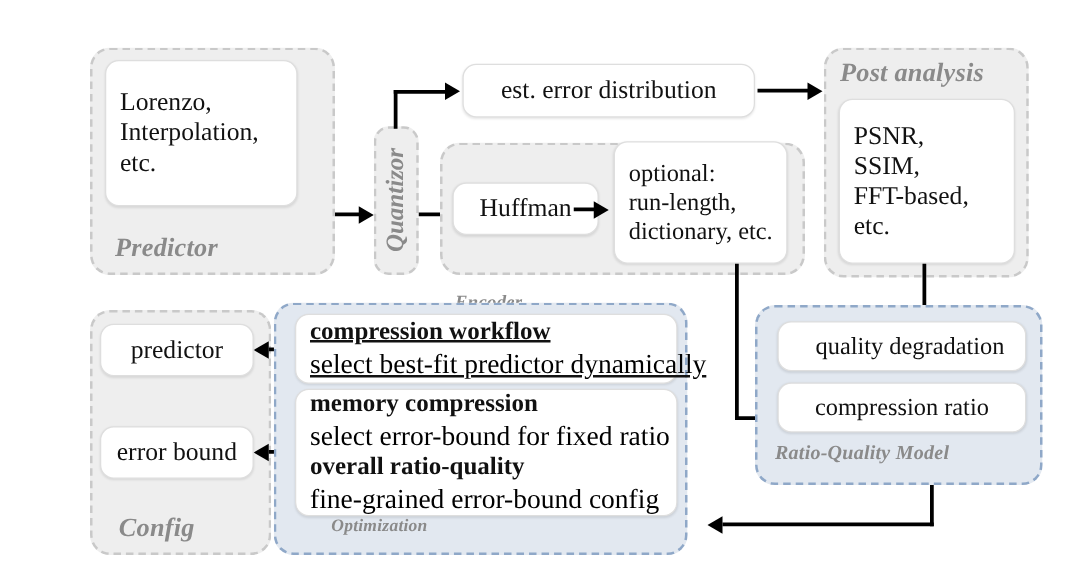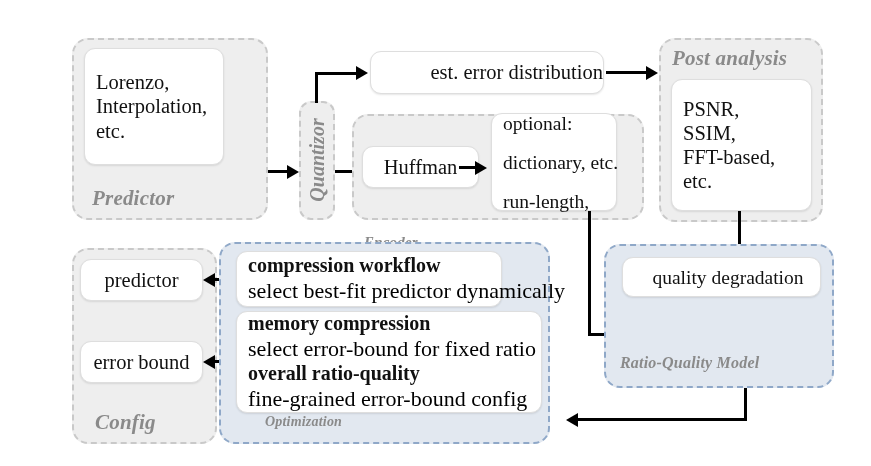--- a/index.html
+++ b/index.html
@@ -41,60 +41,60 @@
   .ah.r{border-top:7.5px solid transparent;border-bottom:7.5px solid transparent;border-left:12px solid #000;}
   .ah.l{border-top:7.5px solid transparent;border-bottom:7.5px solid transparent;border-right:12px solid #000;}
   .ah.d{border-left:7.5px solid transparent;border-right:7.5px solid transparent;border-top:12px solid #000;}
 </style>
 </head>
 <body>
 
 <div id="stage">
 
   <div class="panel grey" style="left:72px;top:38px;width:196px;height:182px;"></div>
-  <div class="box padl" style="left:84px;top:48px;width:140px;height:117px;">
+  <div class="box padl" style="left:84px;top:48px;width:154px;height:117px;">
     <span class="ln t20">Lorenzo,</span>
     <span class="ln t20">Interpolation,</span>
     <span class="ln t20">etc.</span>
   </div>
   <div class="panel-title" style="left:92px;top:186px;font-size:21px;">Predictor</div>
 
   <div class="panel grey" style="left:299px;top:101px;width:36px;height:119px;border-radius:12px;"></div>
   <div class="vlabel" style="left:317px;top:160px;font-size:20px;transform:translate(-50%,-50%) rotate(-90deg);">Quantizor</div>
 
   <div class="ln-h" style="left:268px;top:170px;width:20px;"></div>
   <div class="ah r" style="left:287px;top:164.5px;"></div>
 
   <div class="ln-v" style="left:315px;top:72px;height:31px;"></div>
   <div class="ln-h" style="left:315px;top:72px;width:44px;"></div>
   <div class="ah r" style="left:356px;top:66px;"></div>
 
   <div class="ln-h" style="left:335px;top:170px;width:21px;"></div>
   <div class="ah r" style="left:355px;top:164.5px;"></div>
 
-  <div class="box center" style="left:370px;top:51px;width:234px;height:43px;align-items:flex-end;">
+  <div class="box center" style="left:370px;top:51px;width:234px;height:43px;">
     <span class="ln t20">est. error distribution</span>
   </div>
 
   <div class="ln-h" style="left:606px;top:71px;width:42px;"></div>
   <div class="ah r" style="left:646px;top:65.5px;"></div>
 
   <div class="panel grey" style="left:352px;top:114px;width:292px;height:106px;"></div>
   <div class="box center" style="left:362px;top:146px;width:117px;height:42px;">
     <span class="ln t20">Huffman</span>
   </div>
   <div class="panel-title" style="left:364px;top:190px;font-size:15px;margin-top:44px;">Encoder</div>
 
   <div class="ln-h" style="left:459px;top:166px;width:17px;"></div>
   <div class="ah r" style="left:475px;top:160.5px;"></div>
 
-  <div class="box padl" style="left:491px;top:113px;width:126px;height:98px;gap:16px;">
+  <div class="box padl" style="left:491px;top:113px;width:139px;height:98px;">
     <span class="ln t19">optional:</span>
+    <span class="ln t19">run-length,</span>
     <span class="ln t19">dictionary, etc.</span>
-    <span class="ln t19">run-length,</span>
   </div>
 
   <div class="ln-v" style="left:588px;top:211px;height:125px;"></div>
   <div class="ln-h" style="left:588px;top:333px;width:36px;"></div>
   <div class="ah r" style="left:621px;top:327.5px;"></div>
 
   <div class="panel grey" style="left:659px;top:38px;width:164px;height:184px;"></div>
   <div class="panel-title" style="left:672px;top:46px;font-size:21px;">Post analysis</div>
   <div class="box padl" style="left:671px;top:79px;width:141px;height:132px;">
     <span class="ln t20">PSNR,</span>
@@ -102,20 +102,23 @@
     <span class="ln t20">FFT-based,</span>
     <span class="ln t20">etc.</span>
   </div>
 
   <div class="ln-v" style="left:738px;top:211px;height:45px;"></div>
   <div class="ah d" style="left:732px;top:254px;"></div>
 
   <div class="panel blue" style="left:604px;top:244px;width:230px;height:144px;"></div>
   <div class="box center" style="left:622px;top:257px;width:199px;height:40px;padding-left:13px;">
     <span class="ln t19">quality degradation</span>
+  </div>
+  <div class="box center" style="left:622px;top:306px;width:199px;height:40px;">
+    <span class="ln t19">compression ratio</span>
   </div>
   <div class="panel-title" style="left:620px;top:354px;font-size:16px;">Ratio-Quality Model</div>
 
   <div class="ln-v" style="left:744px;top:388px;height:33px;"></div>
   <div class="ln-h" style="left:578px;top:418px;width:169px;"></div>
   <div class="ah l" style="left:566px;top:412.5px;"></div>
 
   <div class="panel grey" style="left:72px;top:248px;width:145px;height:196px;"></div>
   <div class="box center" style="left:80px;top:259px;width:123px;height:42px;">
     <span class="ln t20">predictor</span>
@@ -126,21 +129,21 @@
   <div class="panel-title" style="left:95px;top:410px;font-size:21px;">Config</div>
 
   <div class="ln-h" style="left:215px;top:278px;width:24px;"></div>
   <div class="ah l" style="left:203px;top:272.5px;"></div>
 
   <div class="ln-h" style="left:215px;top:360px;width:24px;"></div>
   <div class="ah l" style="left:203px;top:354.5px;"></div>
 
   <div class="panel blue" style="left:219px;top:242px;width:331px;height:202px;"></div>
 
-  <div class="box padl" style="left:236px;top:251px;width:266px;height:56px;">
+  <div class="box padl" style="left:236px;top:251px;width:306px;height:56px;text-decoration:underline;">
     <span class="ln bold">compression workflow</span>
     <span class="ln sub">select best-fit predictor dynamically</span>
   </div>
 
   <div class="box padl" style="left:236px;top:311px;width:306px;height:102px;">
     <span class="ln bold">memory compression</span>
     <span class="ln sub">select error-bound for fixed ratio</span>
     <span class="ln bold">overall ratio-quality</span>
     <span class="ln sub">fine-grained error-bound config</span>
   </div>

